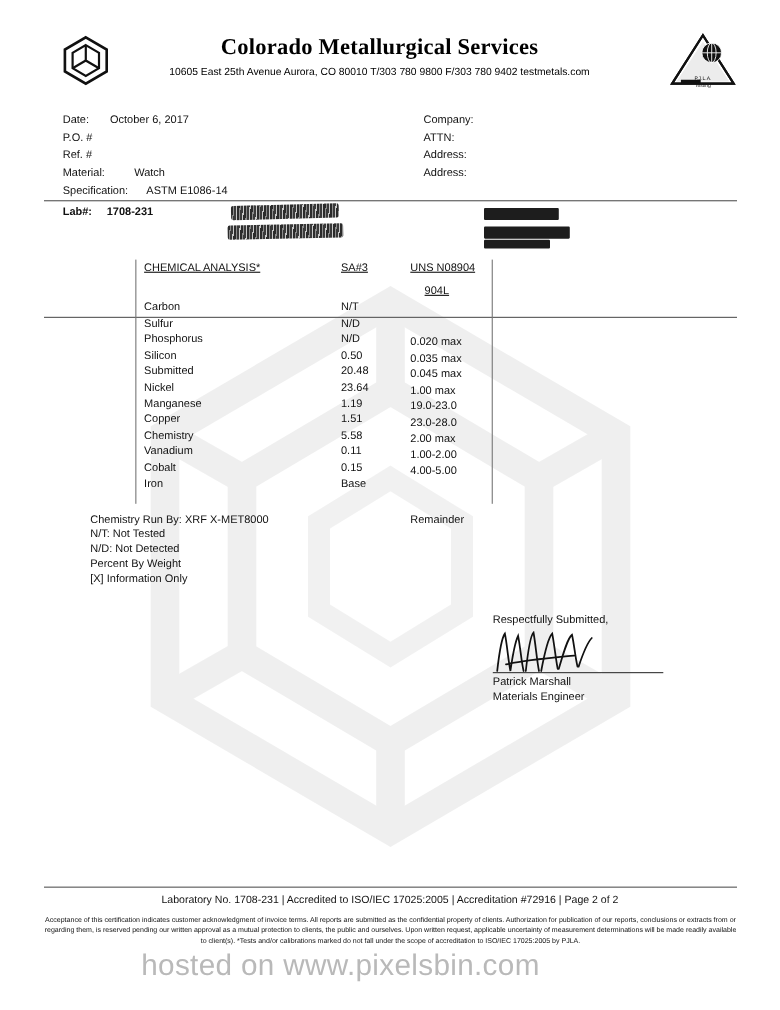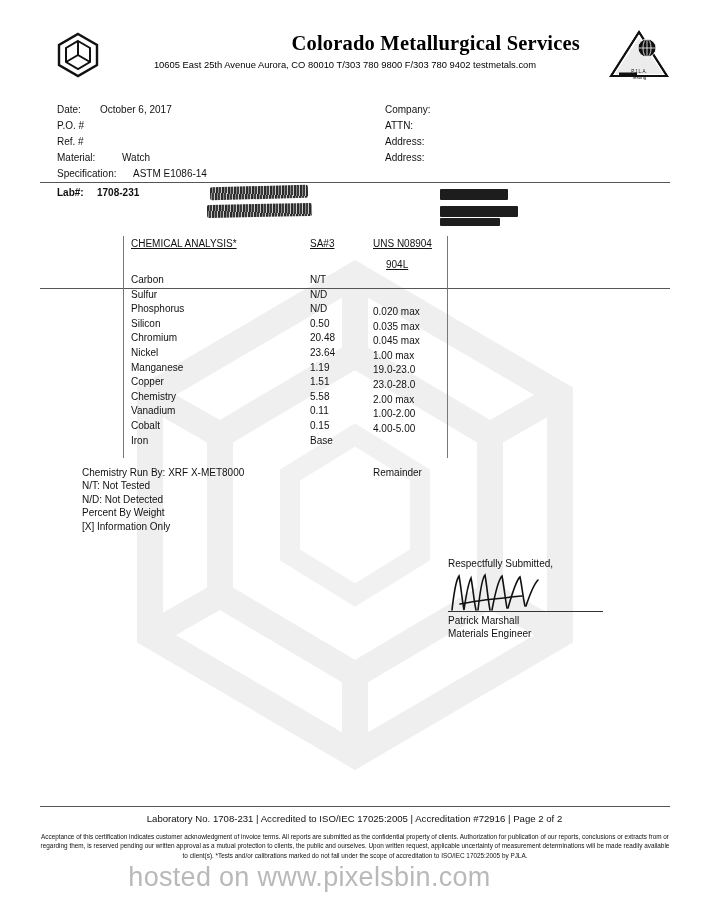--- a/index.html
+++ b/index.html
@@ -42,21 +42,21 @@
     left: 55px;
     top: 32px;
     width: 46px;
     height: 46px;
   }
   .company-title {
     position: absolute;
     left: 110px;
     top: 32px;
     width: 470px;
-    text-align: right;
+    text-align: center;
     font-family: "Liberation Serif", serif;
     font-weight: bold;
     font-size: 20.5px;
     letter-spacing: 0.2px;
     color: #000;
   }
   .company-address {
     position: absolute;
     left: 95px;
     top: 59px;
@@ -394,21 +394,21 @@
         <span class="c-el">Phosphorus</span>
         <span class="c-sa">N/D</span>
         <span class="c-uns">0.045 max</span>
       </div>
       <div class="an-row">
         <span class="c-el">Silicon</span>
         <span class="c-sa">0.50</span>
         <span class="c-uns">1.00 max</span>
       </div>
       <div class="an-row">
-        <span class="c-el">Chromium</span>
+        <span class="c-el">Submitted</span>
         <span class="c-sa">20.48</span>
         <span class="c-uns">19.0-23.0</span>
       </div>
       <div class="an-row">
         <span class="c-el">Nickel</span>
         <span class="c-sa">23.64</span>
         <span class="c-uns">23.0-28.0</span>
       </div>
       <div class="an-row">
         <span class="c-el">Manganese</span>

